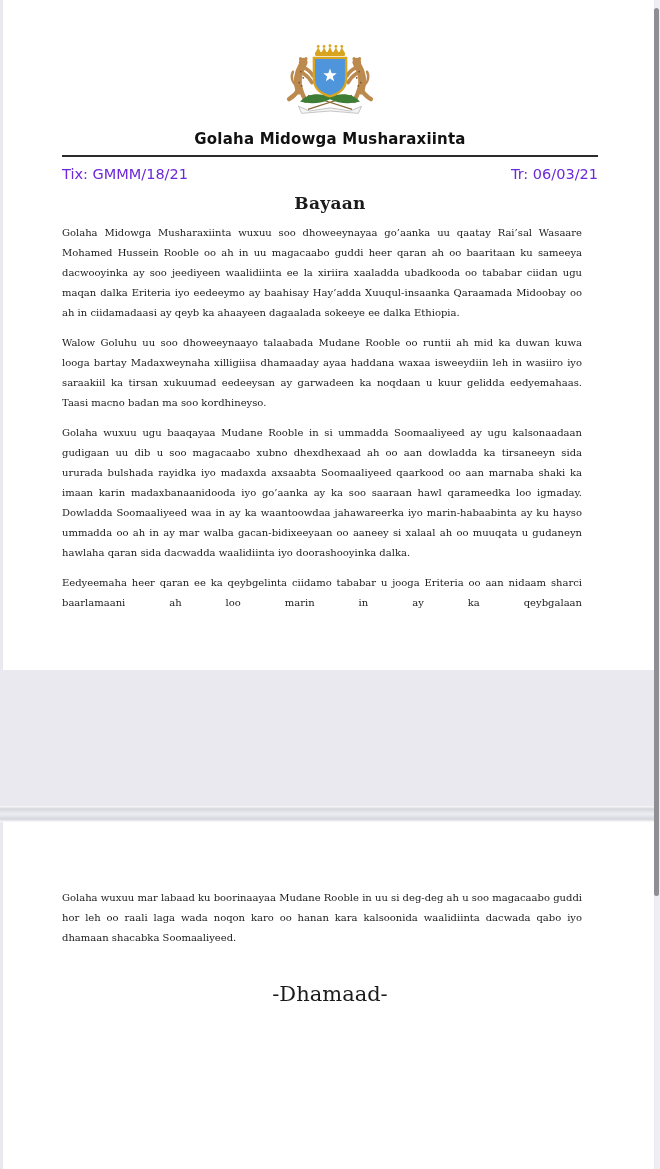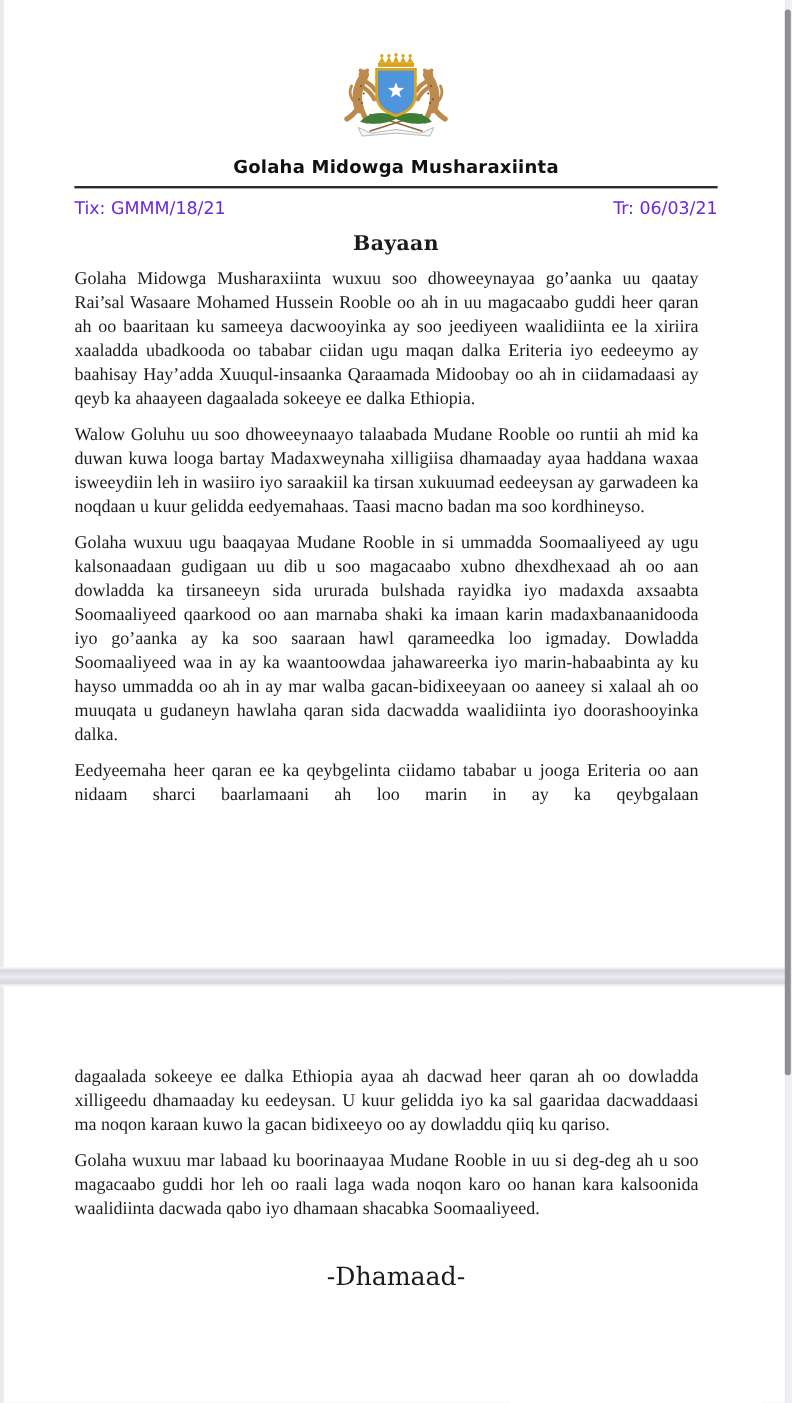--- a/index.html
+++ b/index.html
@@ -2,41 +2,41 @@
 <html><head>
 <meta charset="utf-8">
 <style>
   html,body{margin:0;padding:0;}
   .viewport{
     position:relative;width:660px;height:1169px;overflow:hidden;
     background:#e9e9ef;
     font-family:"DejaVu Serif","Liberation Serif",serif;color:#1b1b1b;
   }
   .page{position:absolute;left:3px;width:651px;background:#ffffff;}
-  .page-1{top:0;height:806px;}
+  .page-1{top:0;height:670px;}
   .page-2{top:822px;height:347px;}
   .page-gap{
     position:absolute;left:0;top:806px;width:660px;height:16px;
     background:linear-gradient(to bottom,#fbfbfd 0%,#d6d6de 18%,#ececf2 50%,#d6d6de 82%,#fbfbfd 100%);
   }
   .content{padding:0 56px 0 59px;}
   .logo-wrap{width:126px;margin:40px auto 4px;}
   .org-title{
     font-family:"DejaVu Sans","Liberation Sans",sans-serif;
     font-weight:bold;font-size:15px;text-align:center;margin-top:7px;
     letter-spacing:.2px;color:#111;
   }
   .header-rule{border:0;border-top:2px solid #2b2b2b;margin:7px 0 0 0;}
   .ref-row{
     display:flex;justify-content:space-between;
     font-family:"DejaVu Sans","Liberation Sans",sans-serif;
     font-size:14.5px;margin-top:9px;color:#6d28d9;
   }
   .doc-title{font-weight:bold;font-size:17px;text-align:center;margin-top:11px;letter-spacing:.3px;}
-  p.body{font-size:15px;line-height:20px;text-align:justify;margin:0 16px 10px 0;font-family:Liberation Serif, serif;}
+  p.body{font-size:10px;line-height:20px;text-align:justify;margin:0 16px 10px 0;}
   p.first{margin-top:10px;}
   p.cont{text-align-last:justify;}
   .page-2 .content{padding-top:66px;}
   .end-marker{text-align:center;font-size:21px;margin-top:34px;}
   .sb-track{position:absolute;top:0;right:0;width:5px;height:100%;background:#eeeef3;}
   .sb-thumb{position:absolute;top:8px;right:1px;width:5px;height:888px;background:#8e8e94;border-radius:3px;}
 </style>
 </head>
 <body>
 
@@ -130,21 +130,20 @@
       <p class="body">Walow Goluhu uu soo dhoweeynaayo talaabada Mudane Rooble oo runtii ah mid ka duwan kuwa looga bartay Madaxweynaha xilligiisa dhamaaday ayaa haddana waxaa isweeydiin leh in wasiiro iyo saraakiil ka tirsan xukuumad eedeeysan ay garwadeen ka noqdaan u kuur gelidda eedyemahaas. Taasi macno badan ma soo kordhineyso.</p>
       <p class="body">Golaha wuxuu ugu baaqayaa Mudane Rooble in si ummadda Soomaaliyeed ay ugu kalsonaadaan gudigaan uu dib u soo magacaabo xubno dhexdhexaad ah oo aan dowladda ka tirsaneeyn sida ururada bulshada rayidka iyo madaxda axsaabta Soomaaliyeed qaarkood oo aan marnaba shaki ka imaan karin madaxbanaanidooda iyo go’aanka ay ka soo saaraan hawl qarameedka loo igmaday. Dowladda Soomaaliyeed waa in ay ka waantoowdaa jahawareerka iyo marin-habaabinta ay ku hayso ummadda oo ah in ay mar walba gacan-bidixeeyaan oo aaneey si xalaal ah oo muuqata u gudaneyn hawlaha qaran sida dacwadda waalidiinta iyo doorashooyinka dalka.</p>
       <p class="body cont">Eedyeemaha heer qaran ee ka qeybgelinta ciidamo tababar u jooga Eriteria oo aan nidaam sharci baarlamaani ah loo marin in ay ka qeybgalaan</p>
     </div>
   </div>
 
   <div class="page-gap"></div>
 
   <div class="page page-2">
     <div class="content">
-      <p class="body">dagaalada sokeeye ee dalka Ethiopia ayaa ah dacwad heer qaran ah oo dowladda xilligeedu dhamaaday ku eedeysan. U kuur gelidda iyo ka sal gaaridaa dacwaddaasi ma noqon karaan kuwo la gacan bidixeeyo oo ay dowladdu qiiq ku qariso.</p>
       <p class="body">Golaha wuxuu mar labaad ku boorinaayaa Mudane Rooble in uu si deg-deg ah u soo magacaabo guddi hor leh oo raali laga wada noqon karo oo hanan kara kalsoonida waalidiinta dacwada qabo iyo dhamaan shacabka Soomaaliyeed.</p>
       <div class="end-marker">-Dhamaad-</div>
     </div>
   </div>
 
   <div class="sb-track">
     <div class="sb-thumb"></div>
   </div>
 
 </div>

